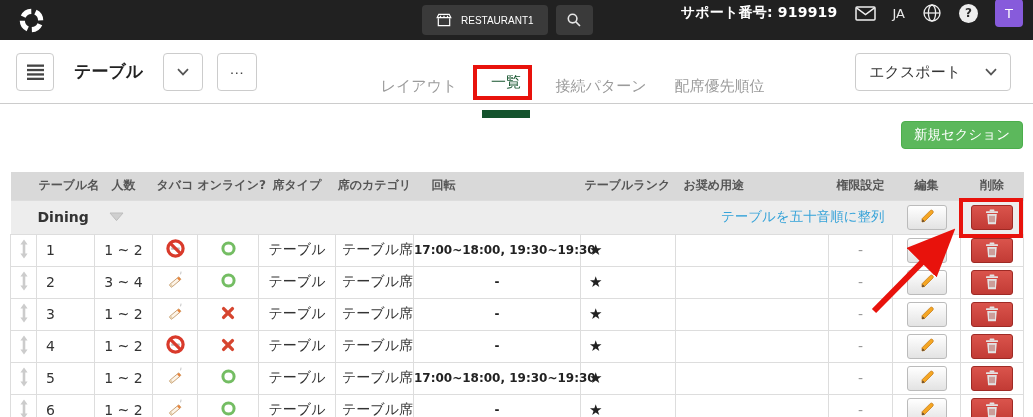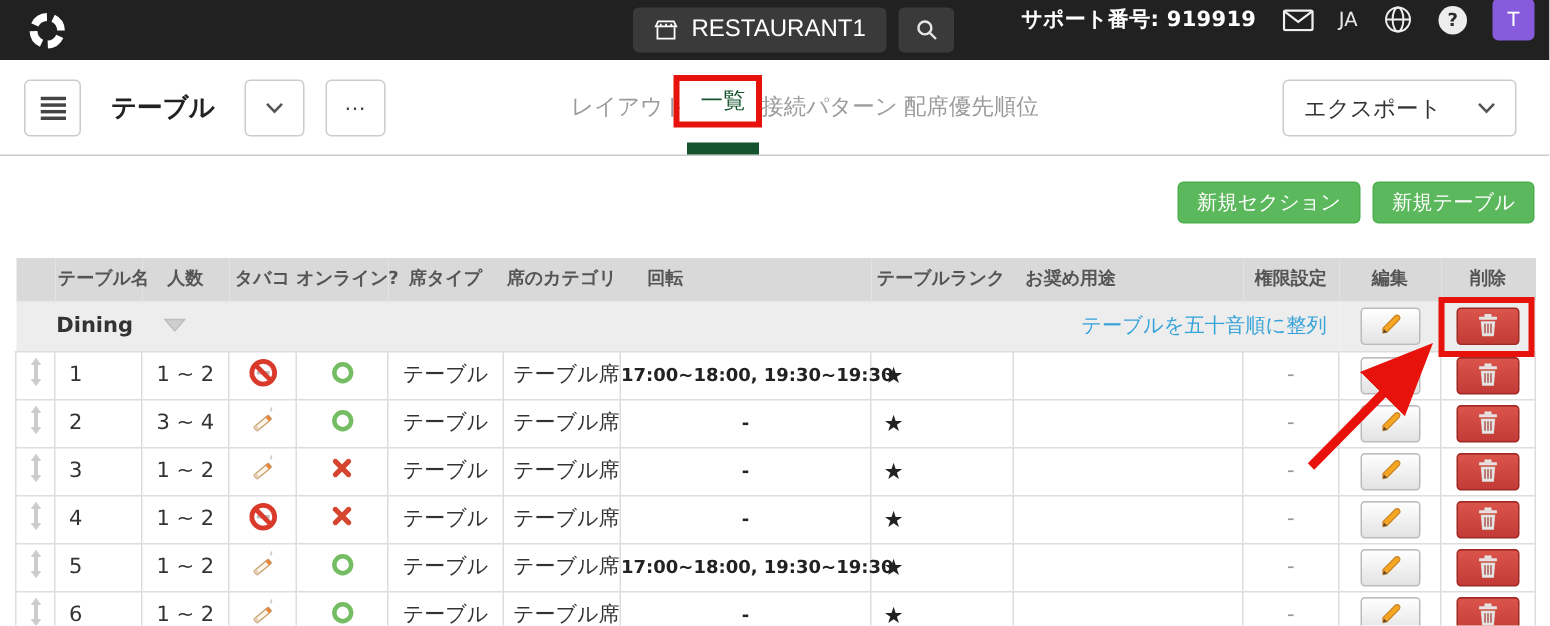--- a/index.html
+++ b/index.html
@@ -4,39 +4,39 @@
 <style>
   * { box-sizing: border-box; margin: 0; padding: 0; }
   html,body { width:1033px; height:417px; overflow:hidden; background:#fff;
     font-family:"DejaVu Sans","Liberation Sans",sans-serif; position:relative; }
 
   
   .topbar { position:relative; height:40px; background:#212121; display:flex; align-items:center; padding:0 12px; }
   .logo { width:27px; height:27px; margin-left:6px; }
   .tb-center { position:absolute; left:422px; top:5px; display:flex; gap:8px; }
   .tb-btn { background:#3a3a3a; border:none; border-radius:4px; height:30px; color:#fff;
-    font-size:16px; display:flex; align-items:center; gap:9px; padding:0 14px; cursor:pointer; }
+    font-size:10px; display:flex; align-items:center; gap:9px; padding:0 14px; cursor:pointer; }
   .tb-btn.icon-only { width:37px; justify-content:center; padding:0; }
   .tb-right { position:absolute; right:10px; top:0; height:26px; display:flex; align-items:center; gap:17px; }
   .support { color:#fff; font-size:14px; font-weight:600; letter-spacing:.2px; }
   .lang { color:#e8e8e8; font-size:13px; }
   .help-badge { width:19px; height:19px; border-radius:50%; background:#ededed; color:#2b2b2b;
     font-size:12px; font-weight:bold; display:flex; align-items:center; justify-content:center; }
   .avatar { width:28px; height:28px; border-radius:4px; background:#875bdb; color:#fff;
     font-size:13px; display:flex; align-items:center; justify-content:center; }
 
   
   .toolbar { position:relative; height:64px; border-bottom:1px solid #ccc; display:flex; align-items:center;
     padding-left:16px; gap:14px; background:#fff; }
   .tb-square { width:38px; height:38px; border:1px solid #ccc; border-radius:4px; background:#fff;
     display:flex; align-items:center; justify-content:center; cursor:pointer; color:#444; font-size:17px; }
   .page-title { font-size:17px; font-weight:bold; color:#222; margin:0 6px; }
   .select-btn { height:38px; border:1px solid #ccc; border-radius:4px; background:#fff; color:#333;
     font-size:15px; display:flex; align-items:center; gap:24px; padding:0 13px; cursor:pointer; }
-  .tabs { position:absolute; left:388px; top:0; height:100%; display:flex; gap:8px; }
+  .tabs { position:absolute; left:388px; top:15px; height:100%; display:flex; gap:32px; }
   .tab { height:100%; display:flex; align-items:center; justify-content:center; font-size:15px;
     color:#9b9b9b; cursor:pointer; white-space:nowrap; position:relative; }
   .tab.active { color:#14532d; border-bottom:8px solid #14532d; padding-top:0; }
   .tab.active::after { content:''; position:absolute; left:-9px; right:-2px; top:10px; bottom:10px;
     border:4px solid #e8120c; }
   .export-wrap { position:absolute; right:22px; top:13px; }
 
   
   .page-actions { position:absolute; top:121px; right:10px; display:flex; gap:8px; }
   .btn-green { height:28px; background:#5cb85c; border:1px solid #4cae4c; border-radius:4px;
@@ -142,21 +142,20 @@
       <span>エクスポート</span>
       <svg width="12" height="8" viewBox="0 0 12 8" fill="none" stroke="#555" stroke-width="1.7">
           <path d="M1 1.2 L6 6.4 L11 1.2"></path>
         </svg>
     </button>
   </div>
 </nav>
 
 <div class="page-actions">
   <button class="btn-green">新規セクション</button>
-  <button class="btn-green">新規テーブル</button>
 </div>
 
 <table>
   <colgroup>
     <col style="width:26px">
       <col style="width:58px">
       <col style="width:58px">
       <col style="width:45px">
     <col style="width:61px">
       <col style="width:77px">

